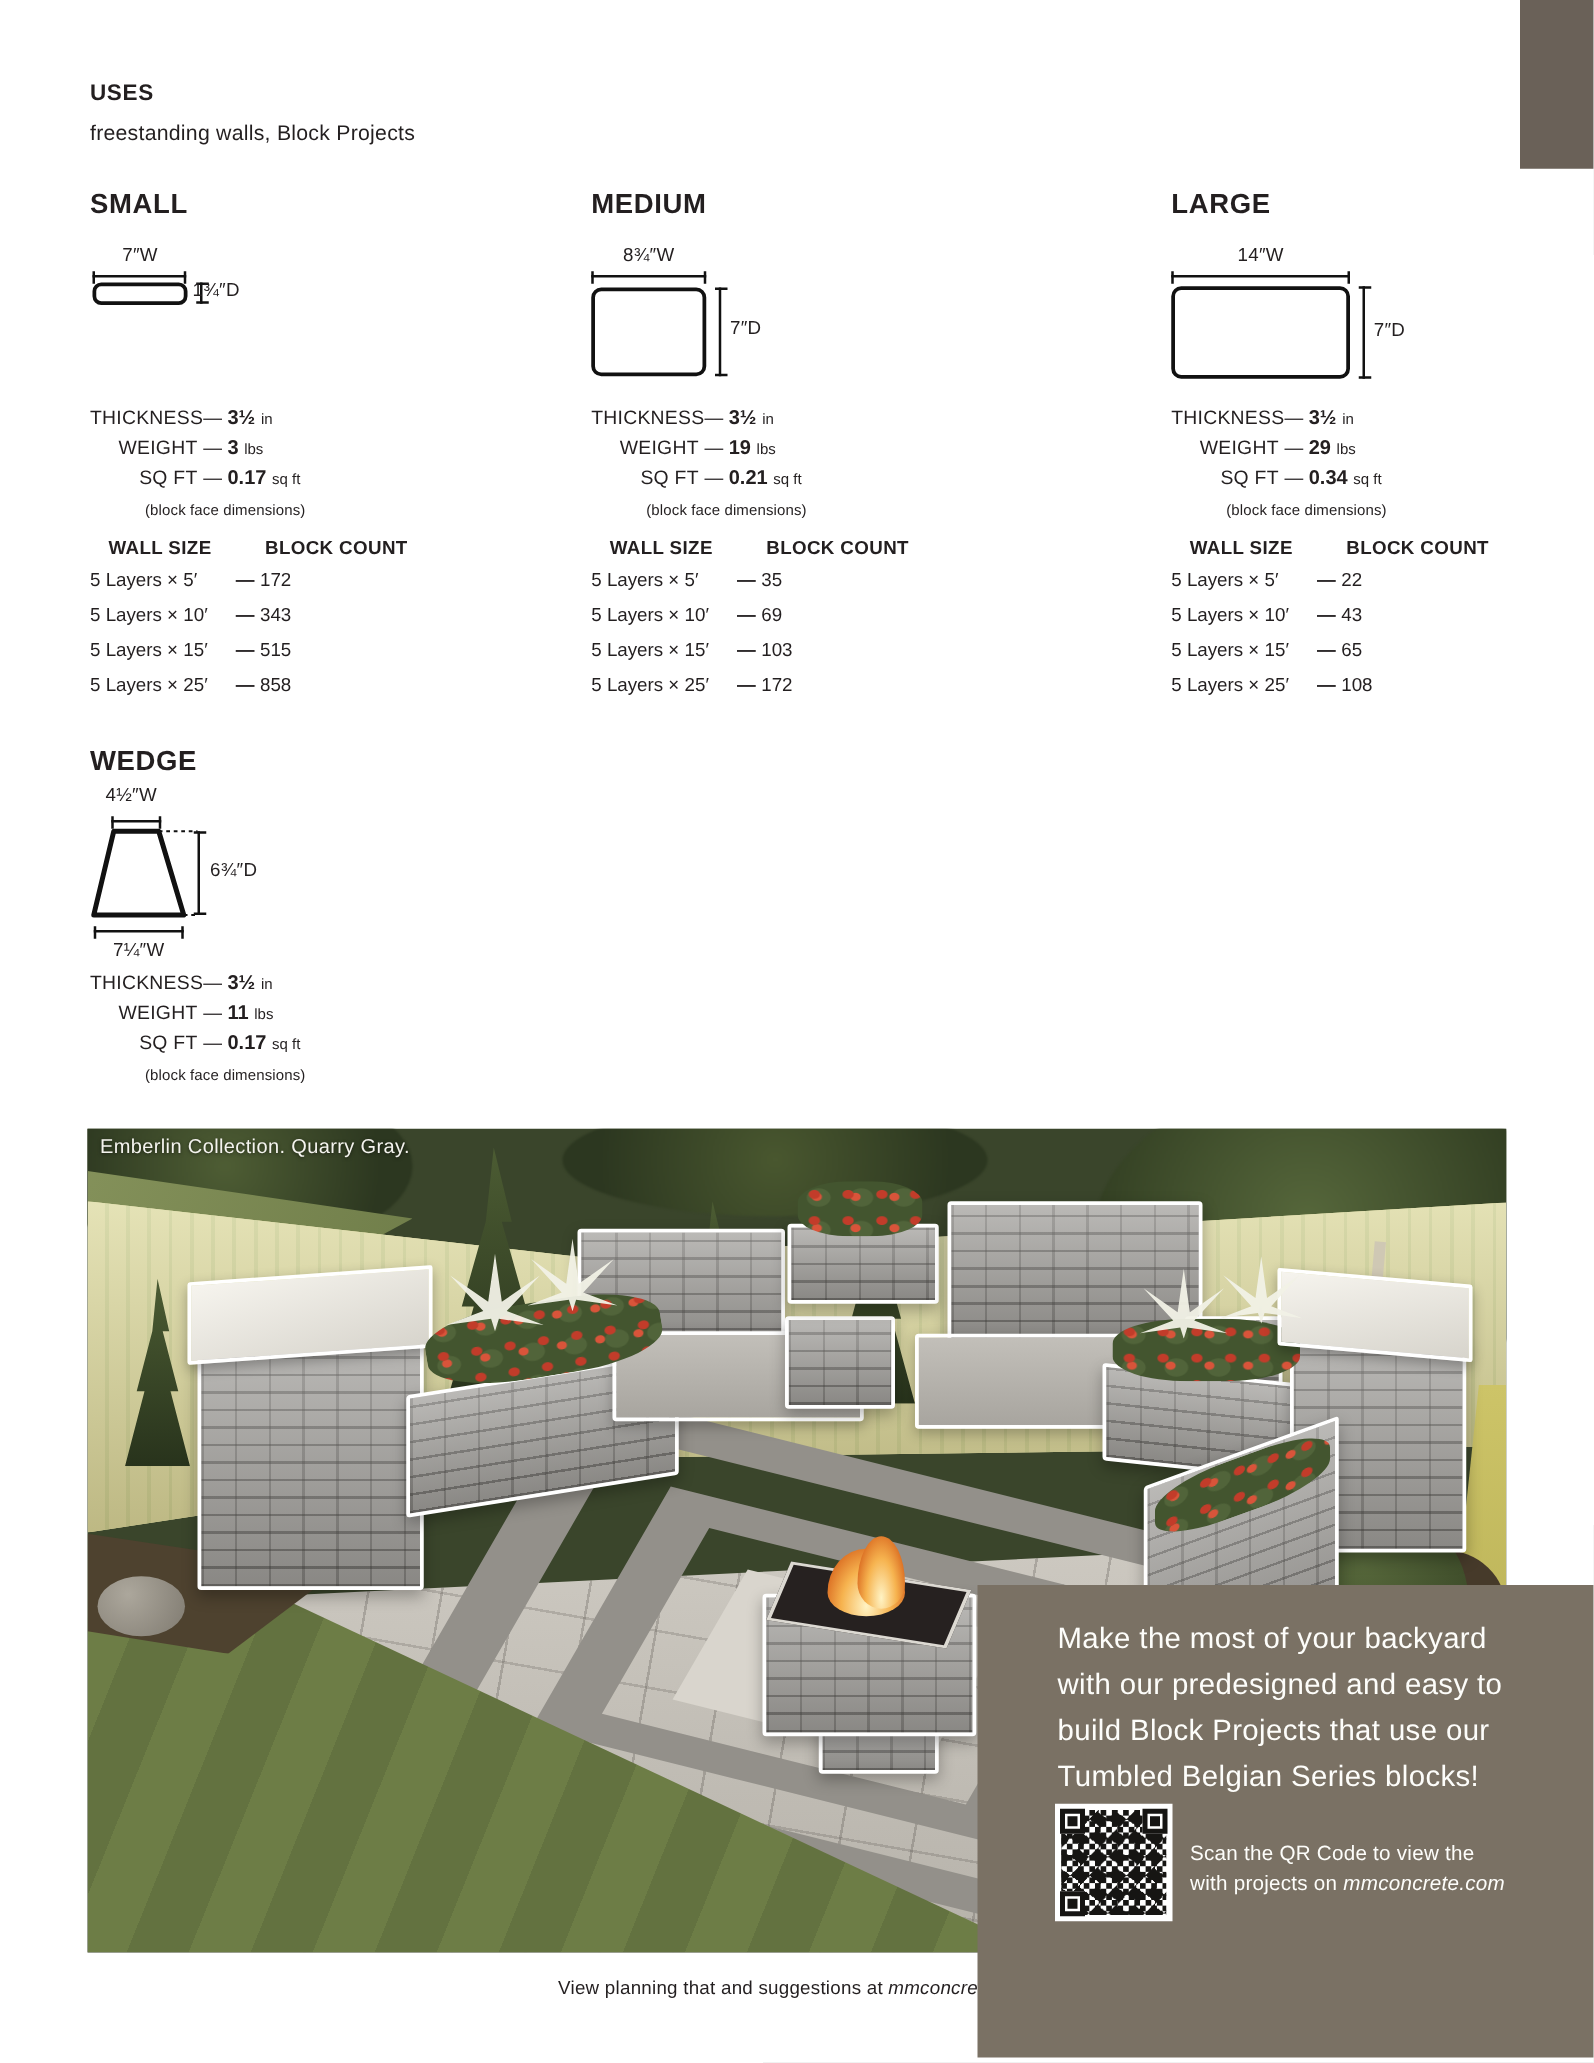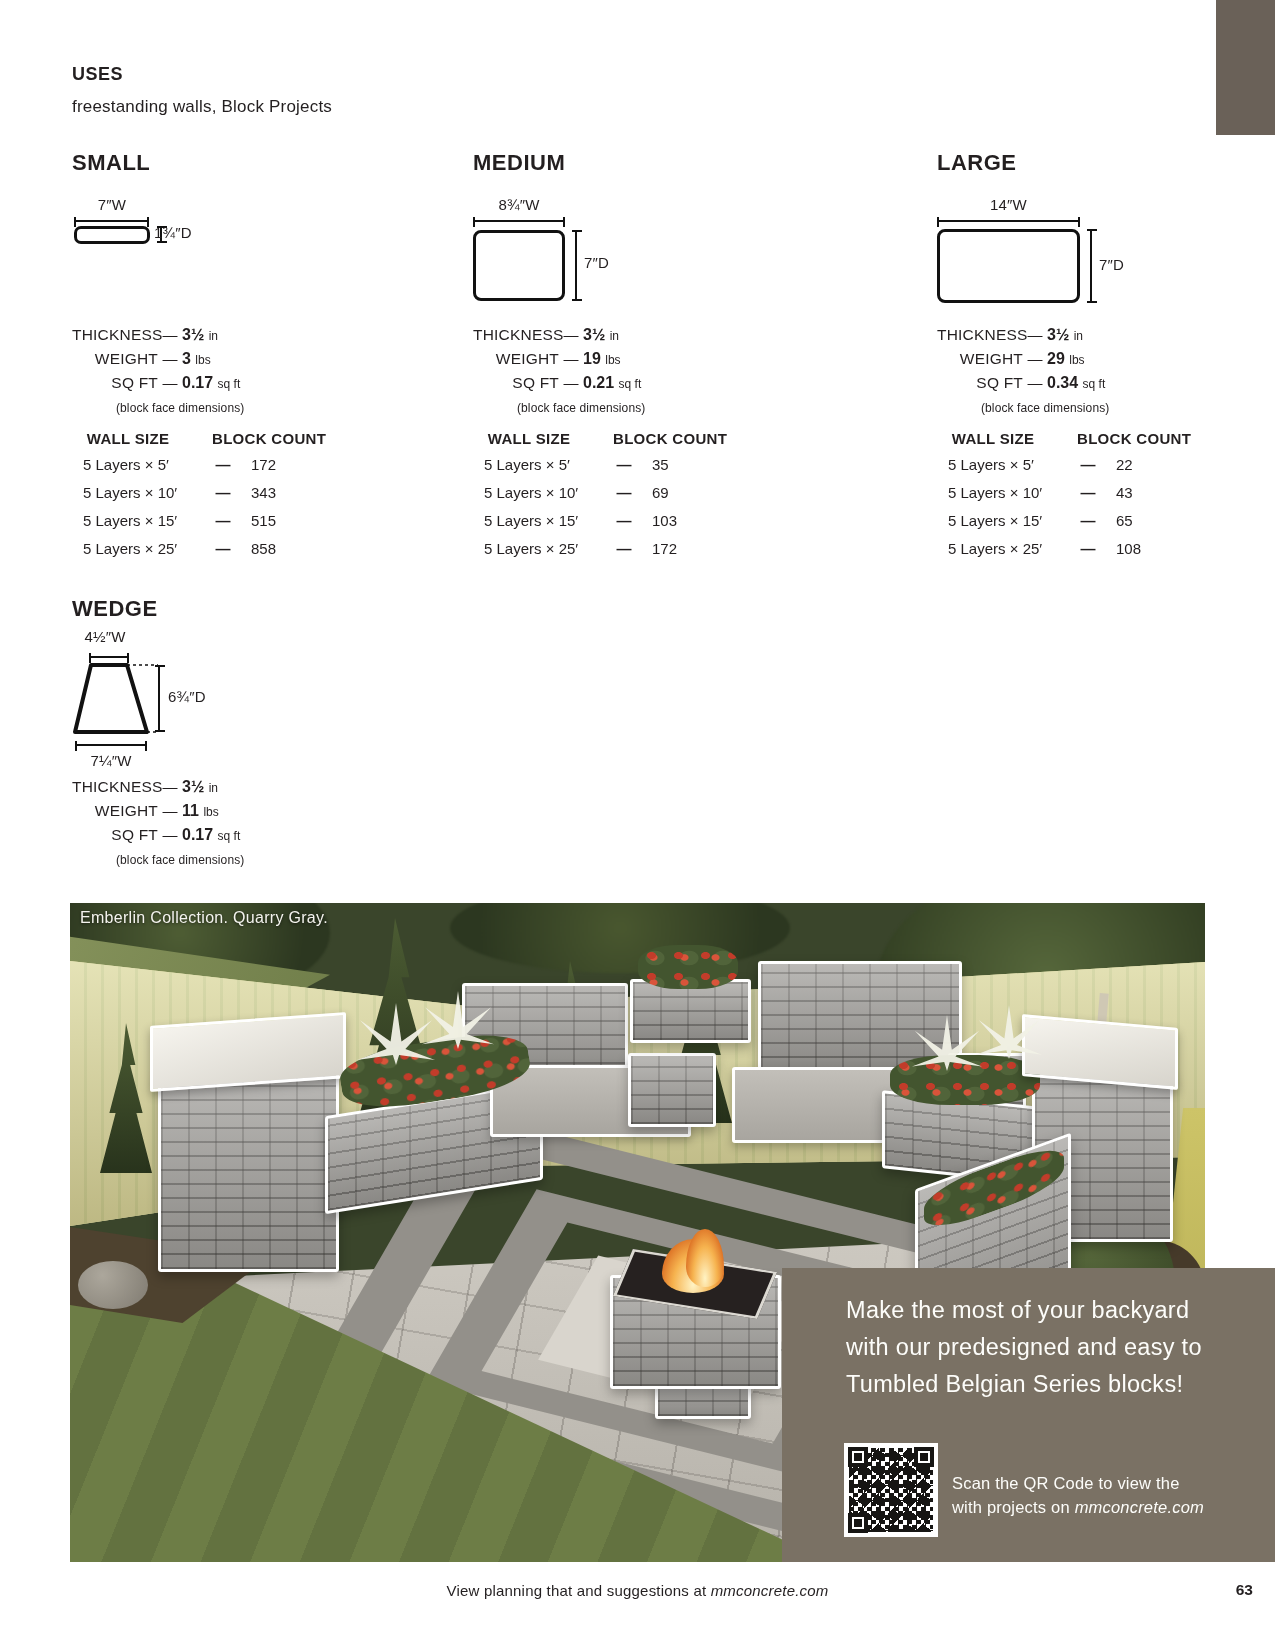--- a/index.html
+++ b/index.html
@@ -28,21 +28,21 @@
   .spec-row{display:grid;grid-template-columns:86px 18px auto;column-gap:3px;align-items:baseline;height:24px;}
   .spec-label{font-size:15.5px;text-align:right;letter-spacing:.2px;}
   .spec-dash{font-size:15px;text-align:center;}
   .spec-val{font-weight:700;font-size:16px;font-style:normal;}
   .spec-unit{font-size:12px;}
   .spec-note{font-size:12px;margin-left:44px;margin-top:3px;letter-spacing:.1px;}
   
   .bc-table{position:absolute;left:0;top:280px;width:300px;}
   .bc-head{display:grid;grid-template-columns:112px 24px auto;column-gap:2px;font-weight:700;font-size:15px;letter-spacing:.3px;margin-bottom:9px;}
   .bc-head .h1{text-align:center;}
-  .bc-row{display:grid;grid-template-columns:112px 24px auto;column-gap:16px;height:28px;font-size:15px;align-items:baseline;margin-left:11px;}
+  .bc-row{display:grid;grid-template-columns:112px 24px auto;column-gap:0;height:28px;font-size:15px;align-items:baseline;}
   .bc-dash{text-align:center;font-weight:700;}
   
   .wedge-col{position:absolute;left:72px;top:596px;width:330px;}
   
   .photo{position:absolute;left:70px;top:903px;width:1135px;height:659px;overflow:hidden;background:#3a452b;}
   .abs{position:absolute;}
   .caption{position:absolute;left:10px;top:6px;font-size:16px;color:#f4f3ee;letter-spacing:.3px;text-shadow:0 1px 3px rgba(0,0,0,.55);z-index:30;}
   .far-lawn{left:0;top:20px;width:260px;height:115px;background:linear-gradient(120deg,#84915a,#6f7d49);
             clip-path:polygon(0 12%,100% 45%,55% 100%,0 100%);z-index:1;}
   .canopy{border-radius:50%;filter:blur(1px);z-index:1;}
@@ -85,21 +85,21 @@
        background-image:radial-gradient(#c23c2a 4px,transparent 5px),radial-gradient(#d9543a 3.5px,transparent 4.5px),
                         radial-gradient(#51643a 9px,transparent 10px);
        background-size:27px 21px,31px 25px,34px 26px;background-color:#43552f;}
   .spike{position:absolute;z-index:10;background:#f1f1e6;opacity:.95;
        clip-path:polygon(50% 0,57% 62%,96% 28%,62% 74%,100% 92%,54% 84%,50% 100%,46% 84%,0 92%,38% 74%,4% 28%,43% 62%);}
   .pit-rim{left:552px;top:348px;width:140px;height:60px;background:#262120;border:3px solid #dcd9d2;z-index:10;
        transform:rotate(9deg) skewX(-14deg) scaleY(.75);}
   .flame{position:absolute;z-index:11;border-radius:50% 50% 50% 50%/65% 65% 35% 35%;
        background:radial-gradient(ellipse at 50% 85%,#fff3c4 0%,#f6b34f 45%,#dd7326 75%,rgba(221,115,38,0) 100%);}
   
-  .promo{position:absolute;left:782px;top:1268px;width:493px;height:294px;background:#7a7164;z-index:40;color:#fdfdfa;}
+  .promo{position:absolute;left:782px;top:1268px;width:493px;height:378px;background:#7a7164;z-index:40;color:#fdfdfa;}
   .promo-lines{position:absolute;left:64px;top:24px;font-size:23.5px;line-height:37px;letter-spacing:.3px;font-weight:400;}
   .qr{position:absolute;left:62px;top:175px;width:94px;height:94px;background:#fff;}
   .qr-pattern{position:absolute;inset:5px;
        background-image:repeating-conic-gradient(#161513 0% 25%,transparent 0% 50%),
                         repeating-conic-gradient(from 45deg,#161513 0% 22%,transparent 0% 50%);
        background-size:9px 9px,15px 15px;}
   .qr-finder{position:absolute;width:20px;height:20px;border:4px solid #161513;background:#fff;box-sizing:border-box;}
   .qr-finder::after{content:"";position:absolute;inset:2px;background:#161513;}
   .qr-f1{left:4px;top:4px;} .qr-f2{right:4px;top:4px;} .qr-f3{left:4px;bottom:4px;}
   .qr-caption{position:absolute;left:170px;top:203px;font-size:16.5px;line-height:24px;letter-spacing:.2px;}
@@ -401,20 +401,21 @@
     <div class="flame" style="left:592px;top:336px;width:62px;height:54px;"></div>
     <div class="flame" style="left:616px;top:326px;width:38px;height:58px;"></div>
 
     <div class="caption">Emberlin Collection. Quarry Gray.</div>
   </div>
 
   <div class="promo">
     <div class="promo-lines">
       <div>Make the most of your backyard</div>
       <div>with our predesigned and easy to</div>
+      <div>build Block Projects that use our</div>
       <div>Tumbled Belgian Series blocks!</div>
     </div>
     <div class="qr">
       <div class="qr-pattern"></div>
       <div class="qr-finder qr-f1"></div>
       <div class="qr-finder qr-f2"></div>
       <div class="qr-finder qr-f3"></div>
     </div>
     <div class="qr-caption">
       <div>Scan the QR Code to view the</div>

